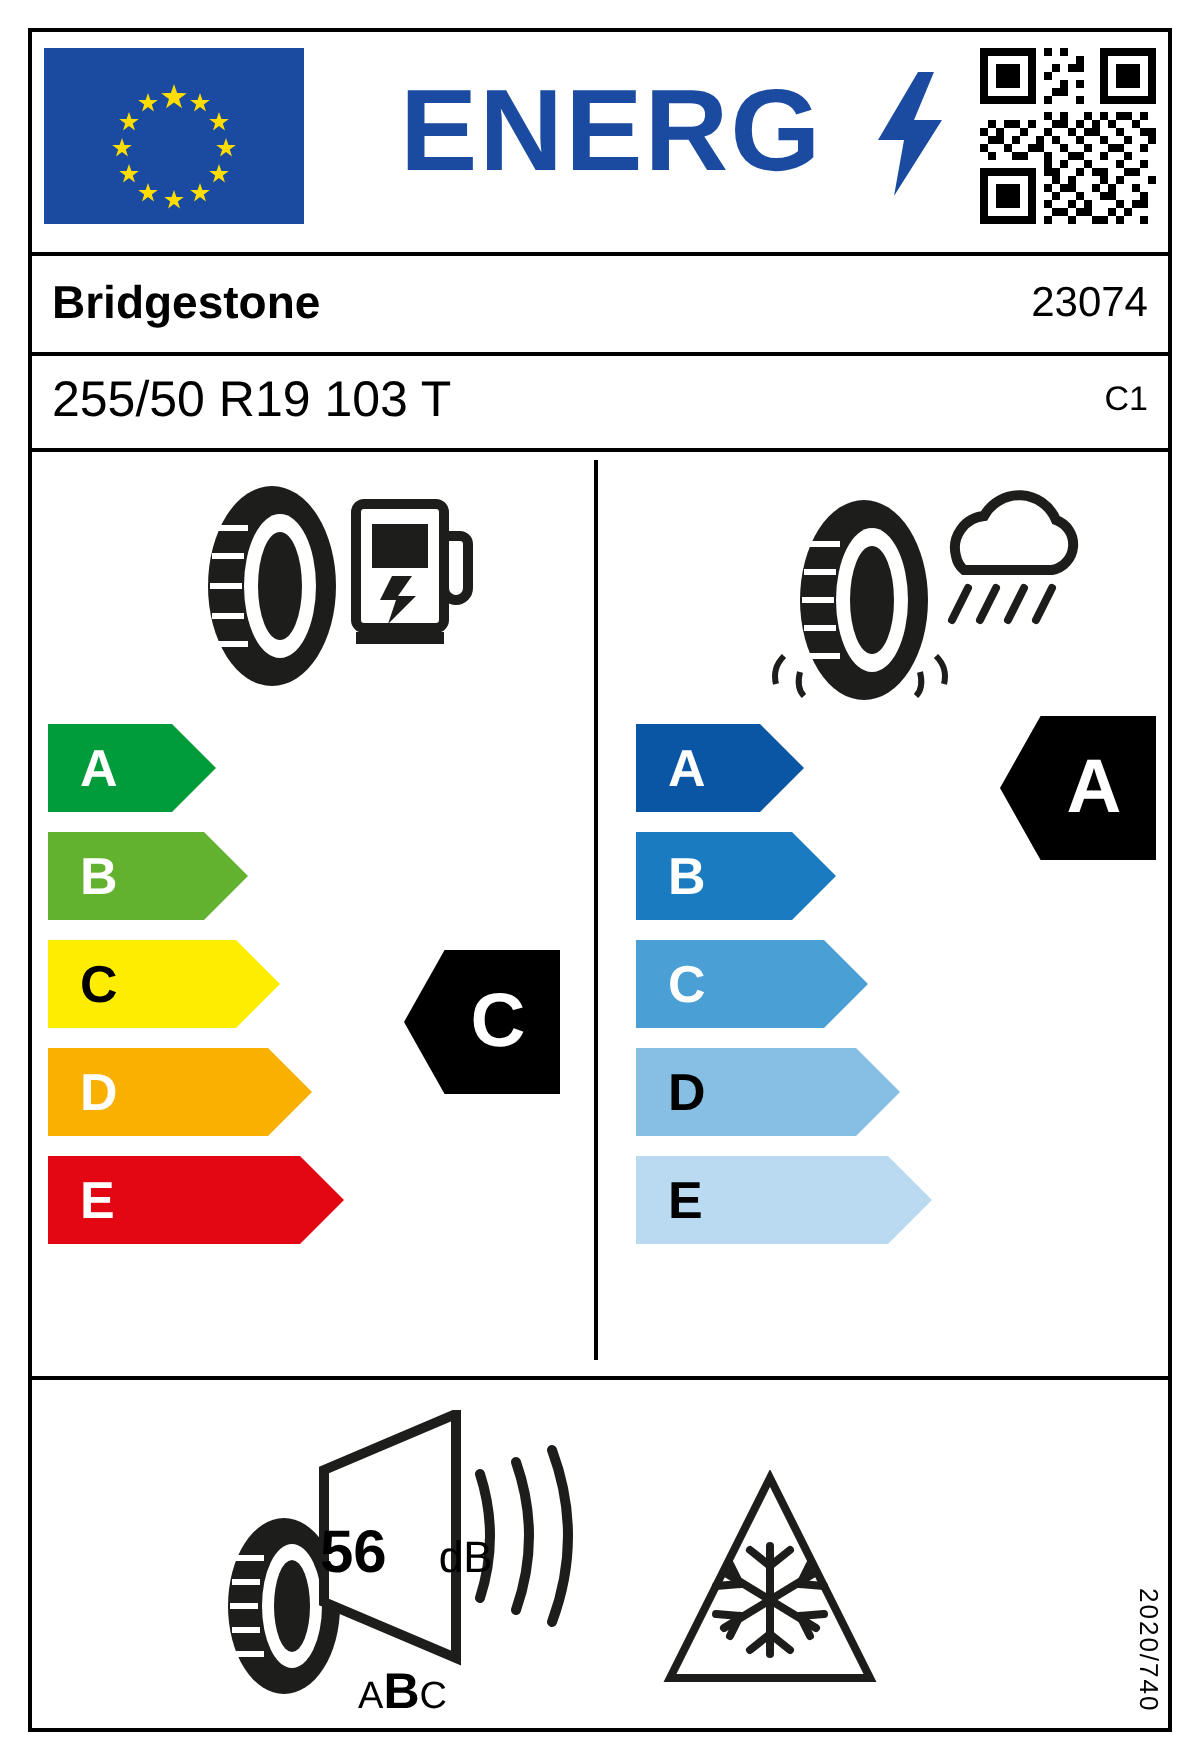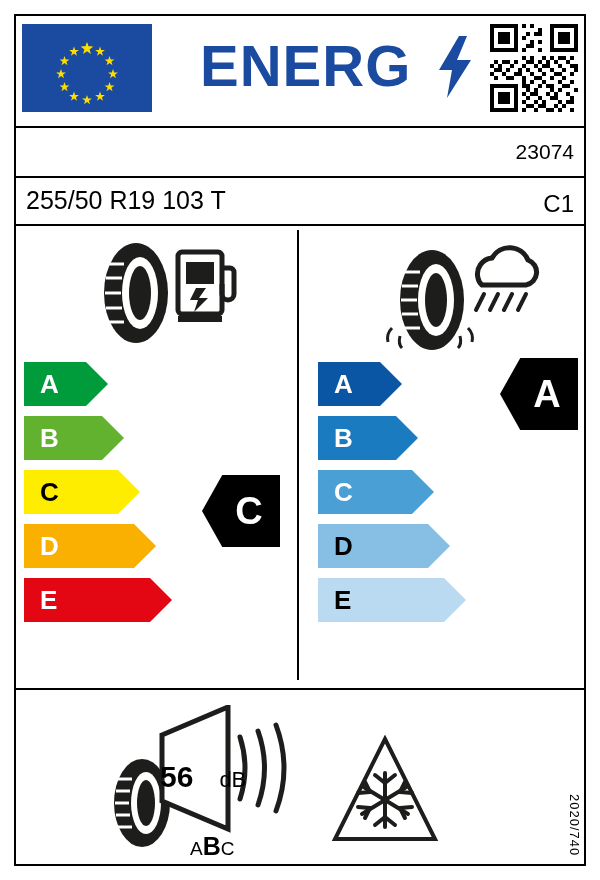--- a/index.html
+++ b/index.html
@@ -99,21 +99,21 @@
     position: absolute;
     left: 26px;
     top: 186px;
     font-size: 25px;
     text-align: right;
   }
   .classcode {
     position: absolute;
     right: 26px;
     top: 190px;
-    font-size: 24px;
+    font-size: 17px;
   }
 
   
   .pic {
     position: absolute;
   }
 
   
   .bars {
     position: absolute;
@@ -336,20 +336,21 @@
           <rect x="22" y="42" width="2" height="2"></rect>
         <rect x="28" y="42" width="4" height="2"></rect>
           <rect x="34" y="42" width="2" height="2"></rect>
         <rect x="40" y="42" width="2" height="2"></rect>
       </g>
     </svg>
   </div>
 
   <div class="hline" style="top:126px;"></div>
 
+  <div class="brand">Bridgestone</div>
   <div class="model">23074</div>
 
   <div class="hline" style="top:176px;"></div>
 
   <div class="size">255/50 R19 103 T</div>
   <div class="classcode">C1</div>
 
   <div class="hline" style="top:224px;"></div>
 
   <div class="vline" style="left:297px; top:230px; height:450px;"></div>
@@ -497,21 +498,21 @@
         <path d="M158 26 q13 37 0 74"></path>
         <path d="M176 20 q16 43 0 86"></path>
       </g>
     </svg>
   </div>
 
   <div class="noise-db" style="left:160px; top:760px; font-size:30px;">
     <span>56</span><span style="font-size:22px; font-weight:normal;margin-left:26px;">dB</span>
   </div>
 
-  <div class="noise-class" style="left:190px; top:832px;">
+  <div class="noise-class" style="left:179px; top:832px;">
     <span>A</span><b>B</b><span>C</span>
   </div>
 
   <div class="pic" style="left:330px; top:735px;">
     <svg width="110" height="112" viewBox="0 0 110 112">
       <polygon points="55,4 105,104 5,104" fill="none" stroke="#1d1d1b" stroke-width="4"></polygon>
       <g stroke="#1d1d1b" stroke-width="4" stroke-linecap="round">
         <line x1="55" y1="38" x2="55" y2="92"></line>
         <line x1="32" y1="51" x2="78" y2="79"></line>
         <line x1="78" y1="51" x2="32" y2="79"></line>

